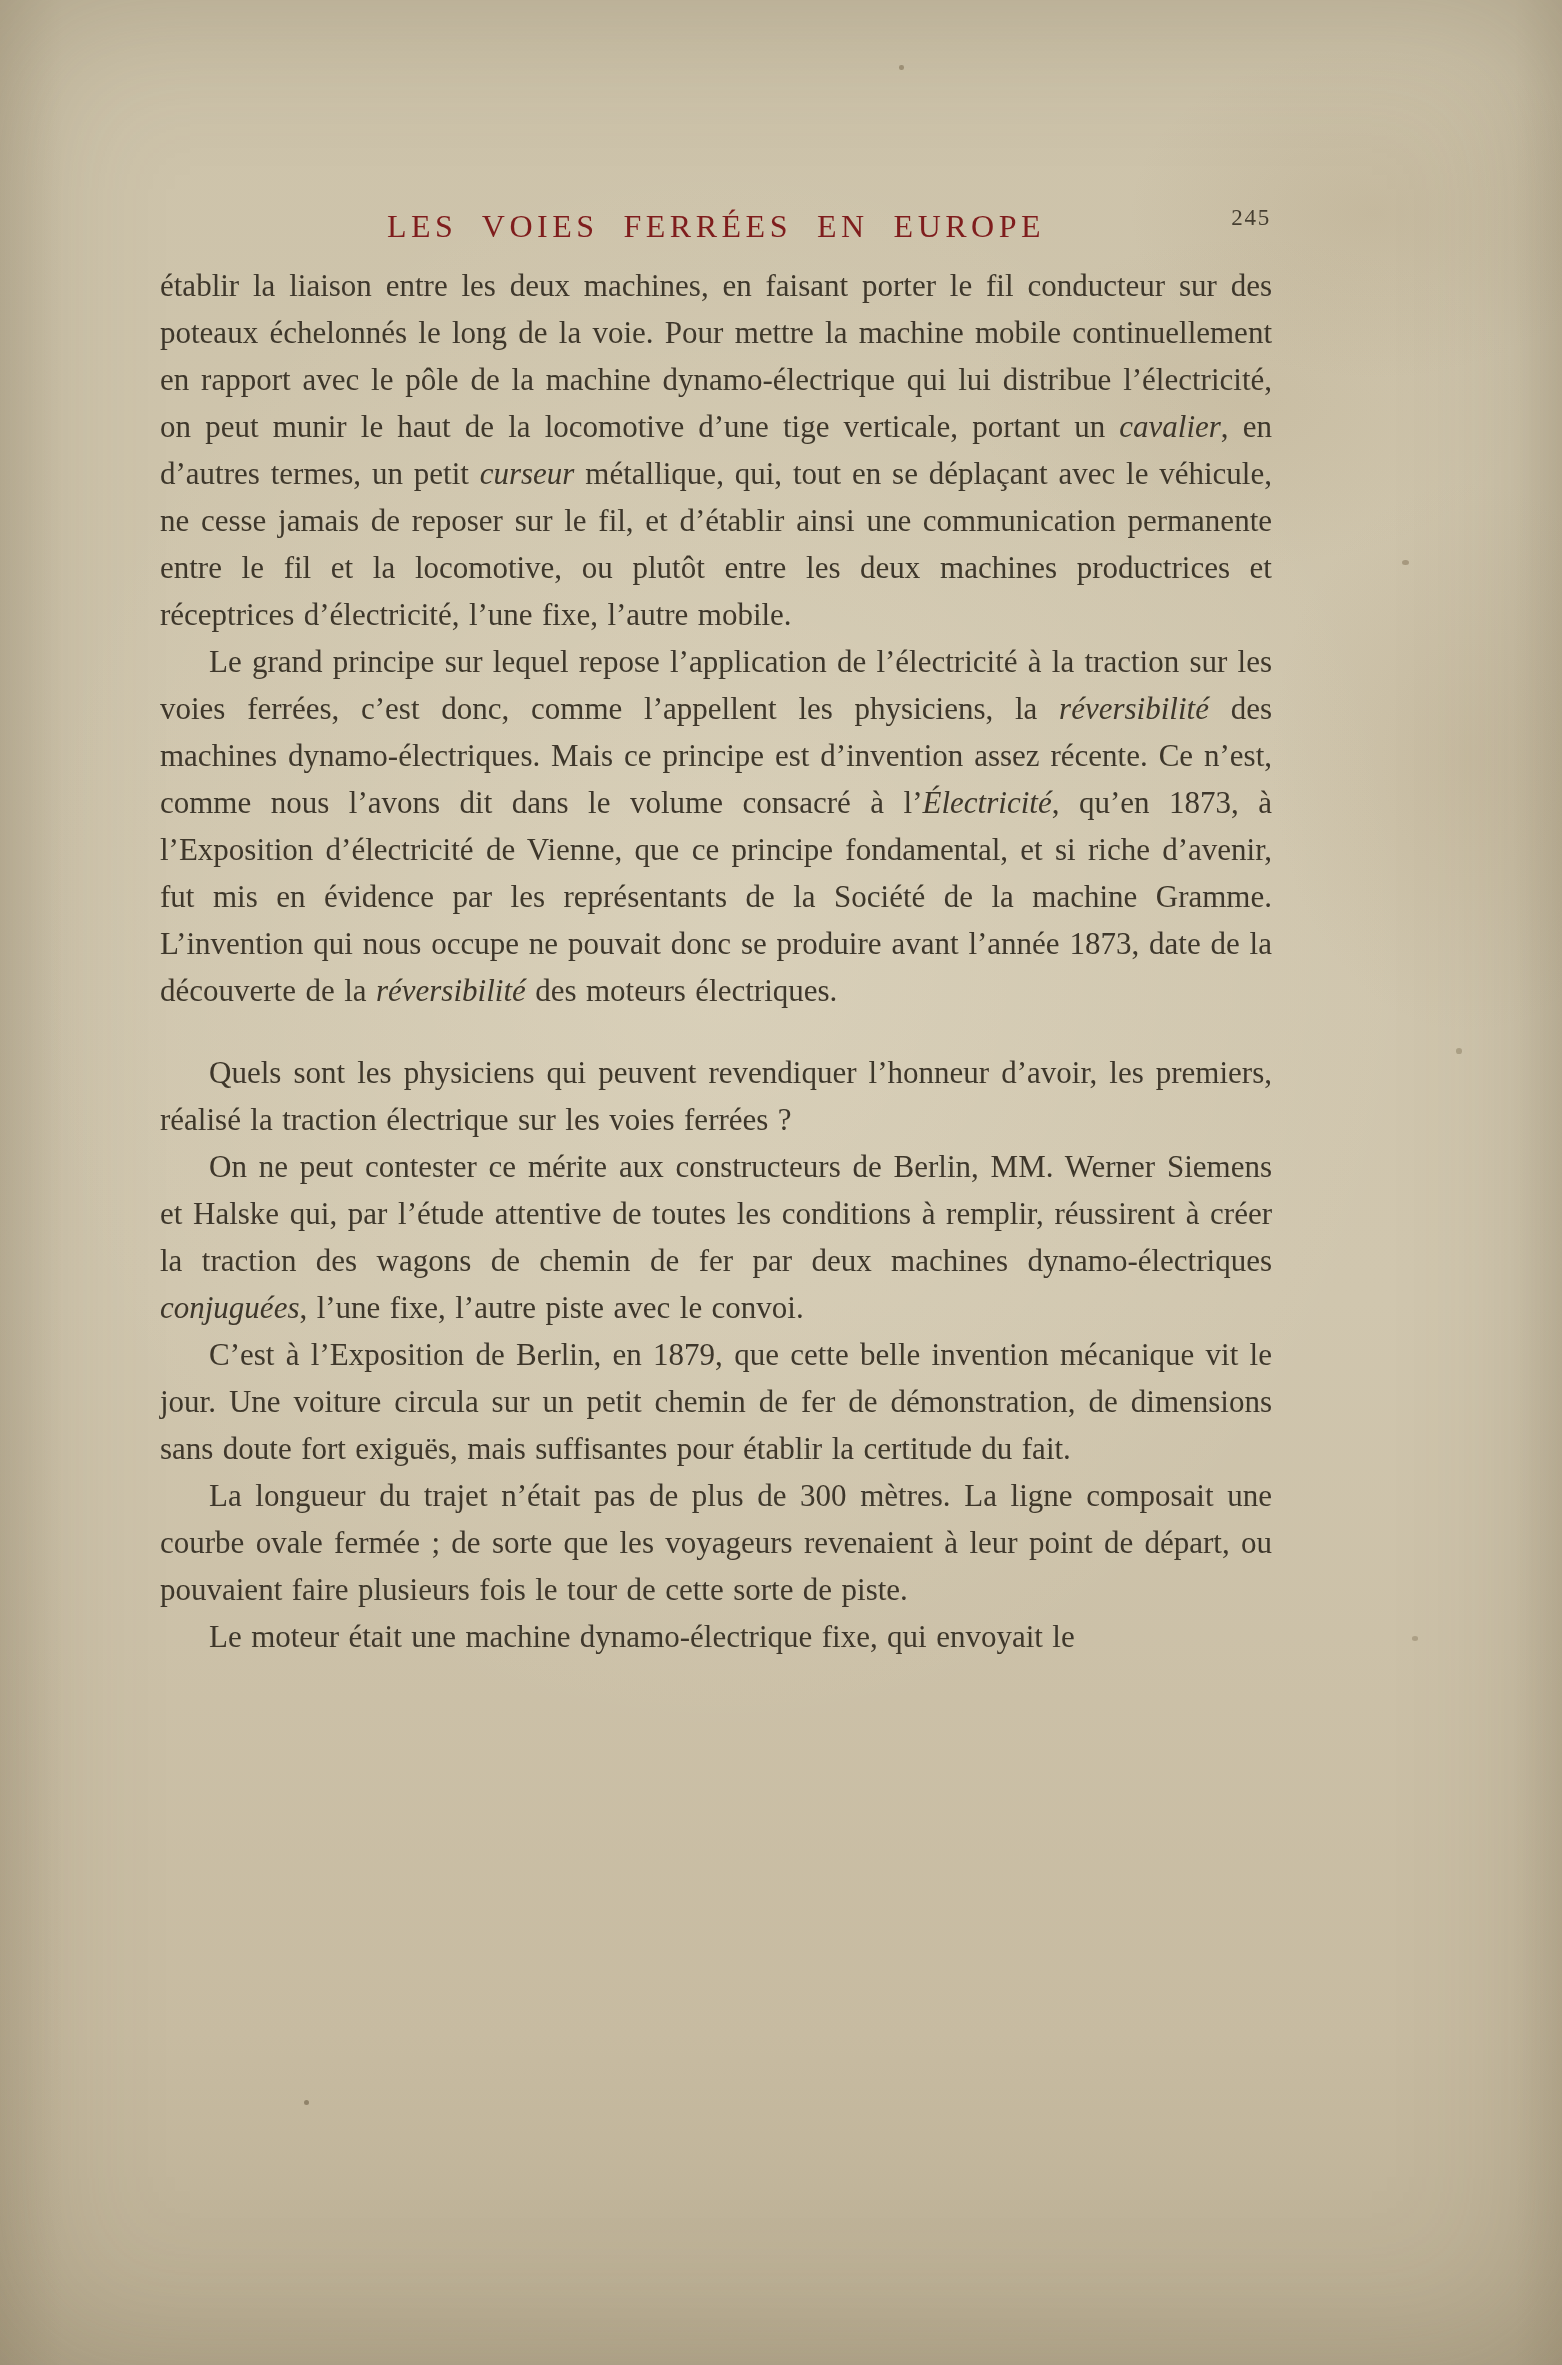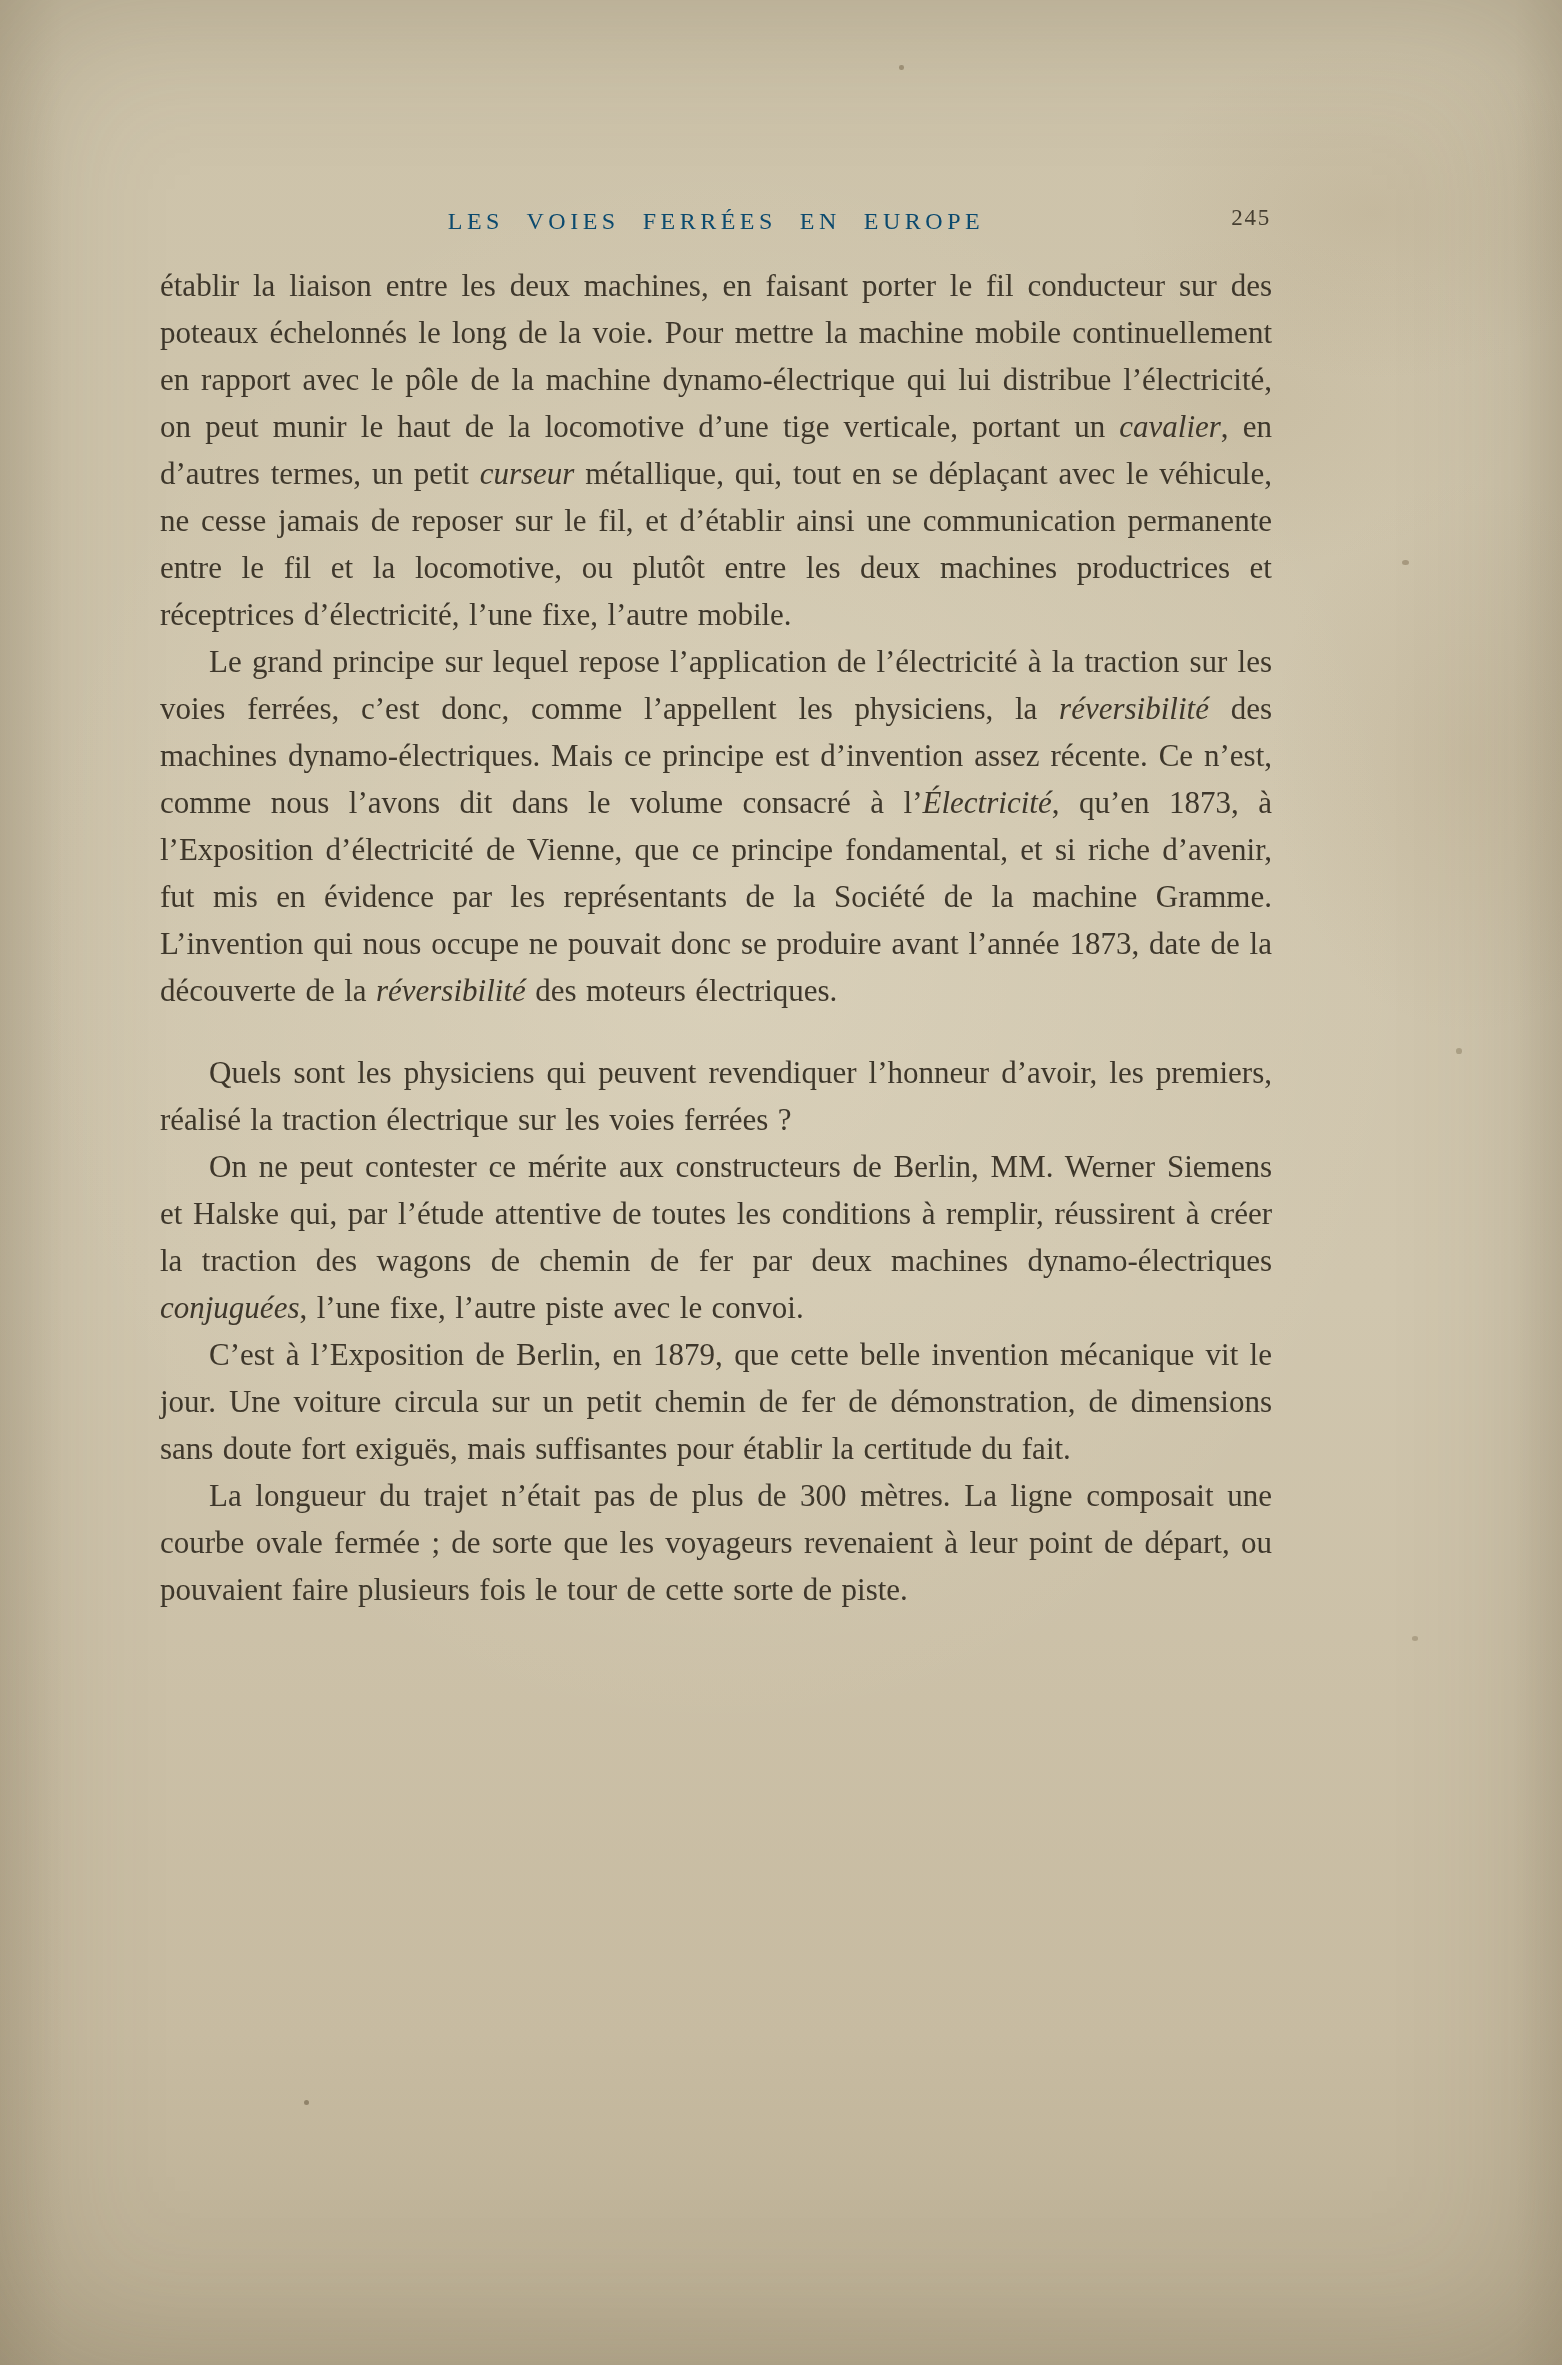--- a/index.html
+++ b/index.html
@@ -38,24 +38,24 @@
     top: 203px;
     left: 160px;
     width: 1112px;
     height: 52px;
   }
   .running-title {
     position: absolute;
     left: 0; right: 0;
     top: 4.5px;
     text-align: center;
-    font-size: 24px;
+    font-size: 32px;
     letter-spacing: 4.5px;
     word-spacing: 12.5px;
-    color: #0c4a6e;
+    color: #7f1d1d;
   }
   .page-number {
     position: absolute;
     right: 1.1px;
     top: 2.3px;
     font-size: 23px;
     letter-spacing: 1.7px;
     color: #453e30;
   }
 
@@ -98,20 +98,21 @@
   <span class="page-number">245</span>
 </div>
 
 <div class="text-block">
     <p class="para"><span>établir la liaison entre les deux machines, en faisant porter le fil conducteur sur des poteaux échelonnés le long de la voie. Pour mettre la machine mobile continuellement en rapport avec le pôle de la machine dynamo-électrique qui lui distribue l’électricité, on peut munir le haut de la locomotive d’une tige verticale, portant un </span><span class="italic">cavalier</span><span>, en d’autres termes, un petit </span><span class="italic">curseur</span><span> métallique, qui, tout en se déplaçant avec le véhicule, ne cesse jamais de reposer sur le fil, et d’établir ainsi une communication permanente entre le fil et la locomotive, ou plutôt entre les deux machines productrices et réceptrices d’électricité, l’une fixe, l’autre mobile.</span></p>
     <p class="para indent"><span>Le grand principe sur lequel repose l’application de l’électricité à la traction sur les voies ferrées, c’est donc, comme l’appellent les physiciens, la </span><span class="italic">réversibilité</span><span> des machines dynamo-électriques. Mais ce principe est d’invention assez récente. Ce n’est, comme nous l’avons dit dans le volume consacré à l’</span><span class="italic">Électricité</span><span>, qu’en 1873, à l’Exposition d’électricité de Vienne, que ce principe fondamental, et si riche d’avenir, fut mis en évidence par les représentants de la Société de la machine Gramme. L’invention qui nous occupe ne pouvait donc se produire avant l’année 1873, date de la découverte de la </span><span class="italic">réversibilité</span><span> des moteurs électriques.</span></p>
     <p class="para indent space-before"><span>Quels sont les physiciens qui peuvent revendiquer l’honneur d’avoir, les premiers, réalisé la traction électrique sur les voies ferrées ?</span></p>
     <p class="para indent"><span>On ne peut contester ce mérite aux constructeurs de Berlin, MM. Werner Siemens et Halske qui, par l’étude attentive de toutes les conditions à remplir, réussirent à créer la traction des wagons de chemin de fer par deux machines dynamo-électriques </span><span class="italic">conjuguées</span><span>, l’une fixe, l’autre piste avec le convoi.</span></p>
     <p class="para indent"><span>C’est à l’Exposition de Berlin, en 1879, que cette belle invention mécanique vit le jour. Une voiture circula sur un petit chemin de fer de démonstration, de dimensions sans doute fort exiguës, mais suffisantes pour établir la certitude du fait.</span></p>
     <p class="para indent"><span>La longueur du trajet n’était pas de plus de 300 mètres. La ligne composait une courbe ovale fermée ; de sorte que les voyageurs revenaient à leur point de départ, ou pouvaient faire plusieurs fois le tour de cette sorte de piste.</span></p>
+    <p class="para indent"><span>Le moteur était une machine dynamo-électrique fixe, qui envoyait le</span></p>
   </div>
 
 <div class="speck s1"></div>
 <div class="speck s2"></div>
 <div class="speck s3"></div>
 <div class="speck s4"></div>
 <div class="speck s5"></div>
 
 <div class="vignette"></div>
 

